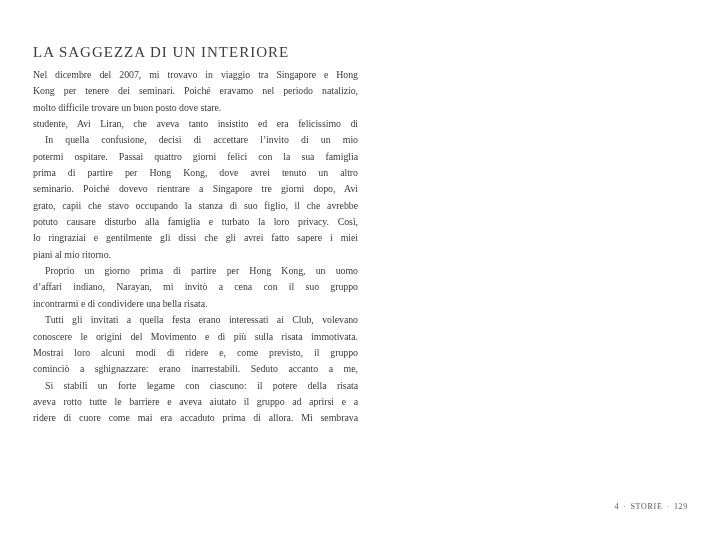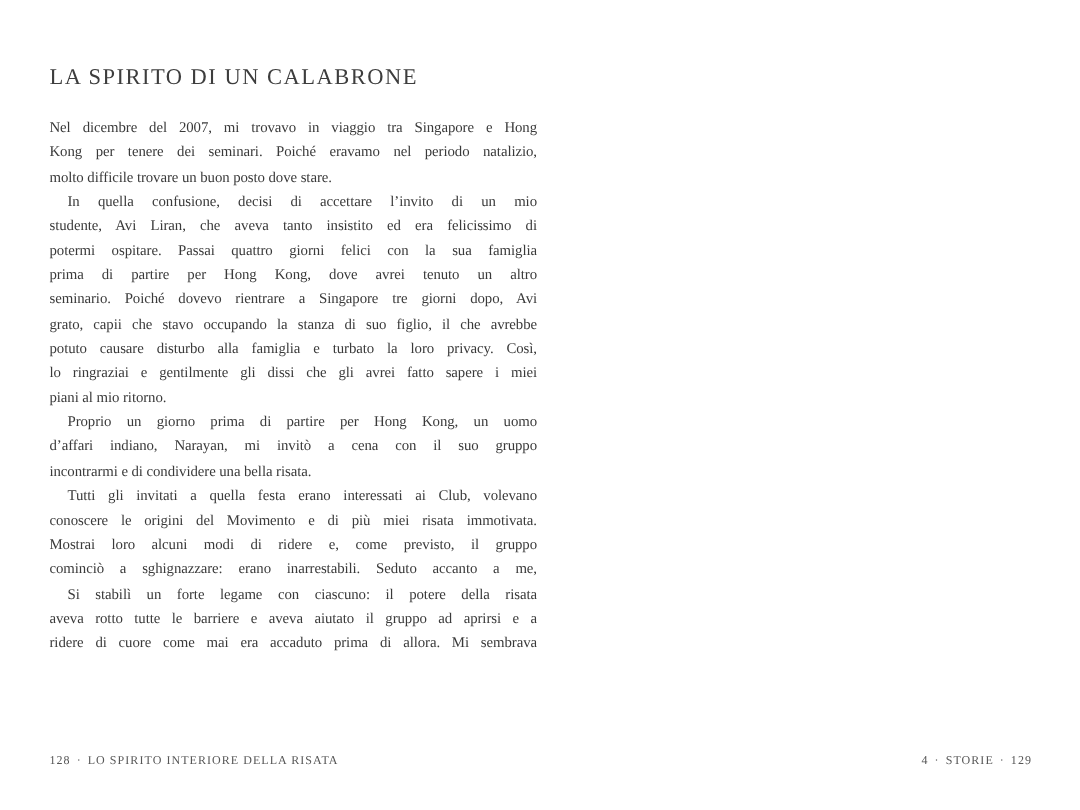--- a/index.html
+++ b/index.html
@@ -9,21 +9,21 @@
   }
   .page{position:absolute;top:0;bottom:0;}
   #left-page{left:0;width:380px;}
   #right-page{left:380px;width:340px;}
 
   .title{
     position:absolute;left:33px;top:44px;width:325px;
     font-size:15px;line-height:17px;letter-spacing:1px;color:#3d3d3d;
     white-space:nowrap;
   }
-  .textblock{position:absolute;color:#3a3a3a;margin-top:11px;}
+  .textblock{position:absolute;color:#3a3a3a;}
   #left-text{left:33px;top:67px;width:325px;font-size:9.9px;letter-spacing:-0.05px;}
   .line{
     height:16.35px;line-height:16.35px;
     text-align:justify;text-align-last:justify;
     white-space:nowrap;overflow:hidden;
   }
   .line.last{text-align-last:left;}
   .line.indent{text-indent:12px;}
 
   .footer{
@@ -31,48 +31,45 @@
     color:#565656;white-space:nowrap;
   }
   #left-footer{left:33px;}
   #right-footer{right:32px;text-align:right;}
   .footer .sep{margin:0 4px;color:#6a6a6a;}
 </style>
 </head>
 <body>
 
 <div class="page" id="left-page">
-  <div class="title">LA SPIRITO DI UN CALABRONE</div>
+  <div class="title">LA SAGGEZZA DI UN INTERIORE</div>
   <div class="textblock" id="left-text">
       <div class="line">Nel dicembre del 2007, mi trovavo in viaggio tra Singapore e Hong</div>
       <div class="line">Kong per tenere dei seminari. Poiché eravamo nel periodo natalizio,</div>
       <div class="line last">molto difficile trovare un buon posto dove stare.</div>
+      <div class="line">studente, Avi Liran, che aveva tanto insistito ed era felicissimo di</div>
       <div class="line indent">In quella confusione, decisi di accettare l’invito di un mio</div>
-      <div class="line">studente, Avi Liran, che aveva tanto insistito ed era felicissimo di</div>
       <div class="line">potermi ospitare. Passai quattro giorni felici con la sua famiglia</div>
       <div class="line">prima di partire per Hong Kong, dove avrei tenuto un altro</div>
       <div class="line">seminario. Poiché dovevo rientrare a Singapore tre giorni dopo, Avi</div>
       <div class="line">grato, capii che stavo occupando la stanza di suo figlio, il che avrebbe</div>
       <div class="line">potuto causare disturbo alla famiglia e turbato la loro privacy. Così,</div>
       <div class="line">lo ringraziai e gentilmente gli dissi che gli avrei fatto sapere i miei</div>
       <div class="line last">piani al mio ritorno.</div>
       <div class="line indent">Proprio un giorno prima di partire per Hong Kong, un uomo</div>
       <div class="line">d’affari indiano, Narayan, mi invitò a cena con il suo gruppo</div>
       <div class="line last">incontrarmi e di condividere una bella risata.</div>
       <div class="line indent">Tutti gli invitati a quella festa erano interessati ai Club, volevano</div>
-      <div class="line">conoscere le origini del Movimento e di più miei risata immotivata.</div>
+      <div class="line">conoscere le origini del Movimento e di più sulla risata immotivata.</div>
       <div class="line">Mostrai loro alcuni modi di ridere e, come previsto, il gruppo</div>
       <div class="line">cominciò a sghignazzare: erano inarrestabili. Seduto accanto a me,</div>
       <div class="line indent">Si stabilì un forte legame con ciascuno: il potere della risata</div>
       <div class="line">aveva rotto tutte le barriere e aveva aiutato il gruppo ad aprirsi e a</div>
       <div class="line">ridere di cuore come mai era accaduto prima di allora. Mi sembrava</div>
     </div>
-  <div class="footer" id="left-footer">
-    <span>128</span><span class="sep">·</span><span>LO SPIRITO INTERIORE DELLA RISATA</span>
-  </div>
 </div>
 
 <div class="page" id="right-page">
 
   <div class="footer" id="right-footer">
     <span>4</span><span class="sep">·</span><span>STORIE</span><span class="sep">·</span><span>129</span>
   </div>
 </div>
 
 </body></html>

